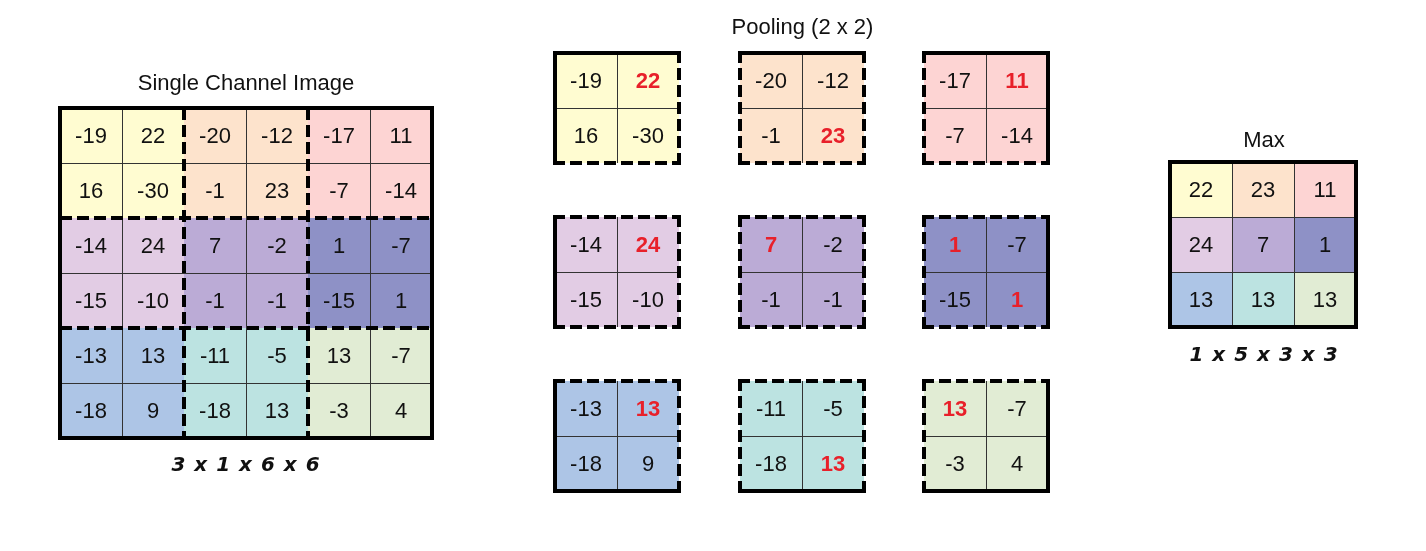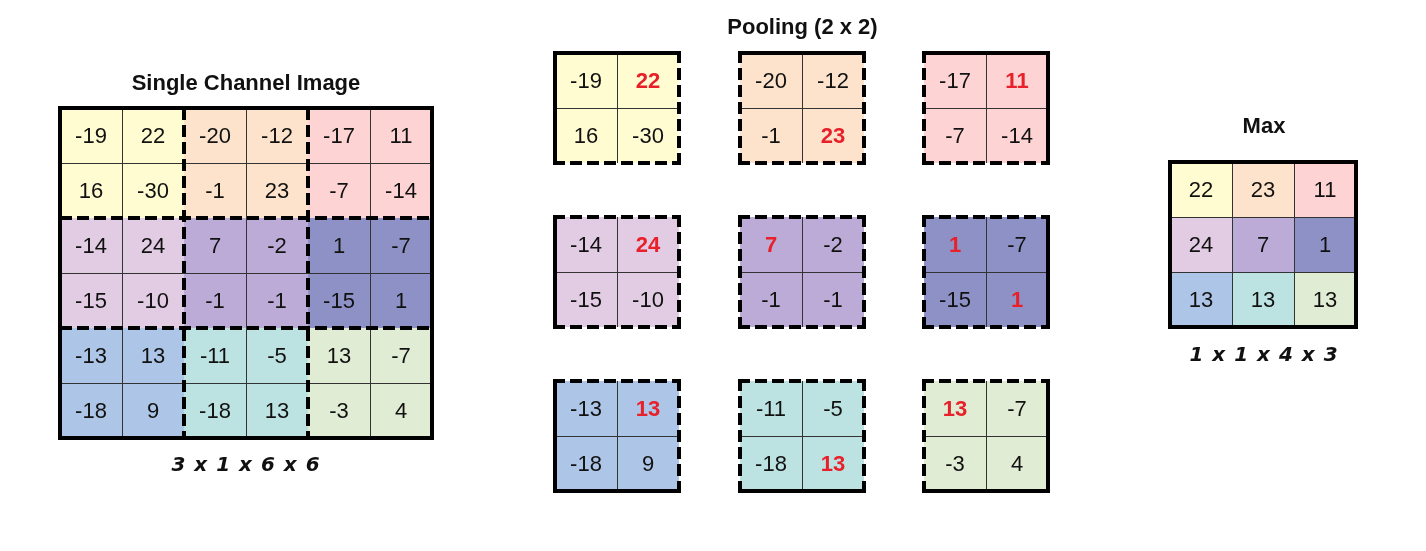--- a/index.html
+++ b/index.html
@@ -1,39 +1,39 @@
 <!DOCTYPE html>
 <html><head>
 <meta charset="utf-8">
 <style>
   html, body { margin: 0; padding: 0; background: #ffffff; }
   body { width: 1426px; height: 551px; position: relative; overflow: hidden;
          font-family: "Liberation Sans", sans-serif; color: #111; }
-  .title { position: absolute; font-weight: bold; font-size: 22px; text-align: center; white-space: nowrap; }
+  .title { position: absolute; font-weight: normal; font-size: 22px; text-align: center; white-space: nowrap; }
   .subtitle { position: absolute; font-weight: bold; font-style: italic; font-size: 20px;
               font-family: "DejaVu Sans", sans-serif; text-align: center; white-space: nowrap; letter-spacing: 1px; }
   .grid { position: absolute; box-sizing: border-box; }
   .cell { position: absolute; box-sizing: border-box; display: flex; align-items: center;
           justify-content: center; font-size: 22px; }
   .cell.hl { color: #E8202A; font-weight: bold; }
   .thin-v { position: absolute; width: 1px; background: #333; }
   .thin-h { position: absolute; height: 1px; background: #333; }
   .solid-v { position: absolute; width: 4px; background: #000; }
   .solid-h { position: absolute; height: 4px; background: #000; }
   .dash-v { position: absolute; width: 4px;
             background: repeating-linear-gradient(to bottom, #000 0 12px, transparent 12px 17px); }
   .dash-h { position: absolute; height: 4px;
             background: repeating-linear-gradient(to right, #000 0 12px, transparent 12px 17px); }
 </style>
 </head>
 <body>
 
 <div class="title" style="left:60px; top:70px; width:372px;">Single Channel Image</div>
 <div class="title" style="left:555px; top:14px; width:495px;">Pooling (2 x 2)</div>
-<div class="title" style="left:1170px; top:113px; width:188px;">Max</div>
+<div class="title" style="left:1170px; top:127px; width:188px;">Max</div>
 
 <div id="input-grid" class="grid" style="left:60px; top:108px; width:372px; height:330px;">
     <div class="cell" style="left: 0px; top: 0px; width: 62px; height: 55px; background: rgb(255, 252, 209);">-19</div>
     <div class="cell" style="left: 62px; top: 0px; width: 62px; height: 55px; background: rgb(255, 252, 209);">22</div>
     <div class="cell" style="left: 124px; top: 0px; width: 62px; height: 55px; background: rgb(253, 227, 204);">-20</div>
     <div class="cell" style="left: 186px; top: 0px; width: 62px; height: 55px; background: rgb(253, 227, 204);">-12</div>
     <div class="cell" style="left: 248px; top: 0px; width: 62px; height: 55px; background: rgb(253, 212, 211);">-17</div>
     <div class="cell" style="left: 310px; top: 0px; width: 62px; height: 55px; background: rgb(253, 212, 211);">11</div>
     <div class="cell" style="left: 0px; top: 55px; width: 62px; height: 55px; background: rgb(255, 252, 209);">16</div>
     <div class="cell" style="left: 62px; top: 55px; width: 62px; height: 55px; background: rgb(255, 252, 209);">-30</div>
@@ -204,13 +204,13 @@
     <div class="thin-v" style="left: 124px; top: 0px; height: 165px;"></div>
     <div class="thin-h" style="top: 55px; left: 0px; width: 186px;"></div>
     <div class="thin-h" style="top: 110px; left: 0px; width: 186px;"></div>
     <div class="solid-h" style="left: -2px; top: -2px; width: 190px;"></div>
     <div class="solid-h" style="left: -2px; top: 163px; width: 190px;"></div>
     <div class="solid-v" style="left: -2px; top: -2px; height: 169px;"></div>
     <div class="solid-v" style="left: 184px; top: -2px; height: 169px;"></div>
   </div>
 
 <div class="subtitle" style="left:60px; top:452px; width:372px;">3 x 1 x 6 x 6</div>
-<div class="subtitle" style="left:1170px; top:342px; width:188px;">1 x 1 x 4 x 3</div>
+<div class="subtitle" style="left:1170px; top:342px; width:188px;">1 x 5 x 3 x 3</div>
 
 </body></html>

